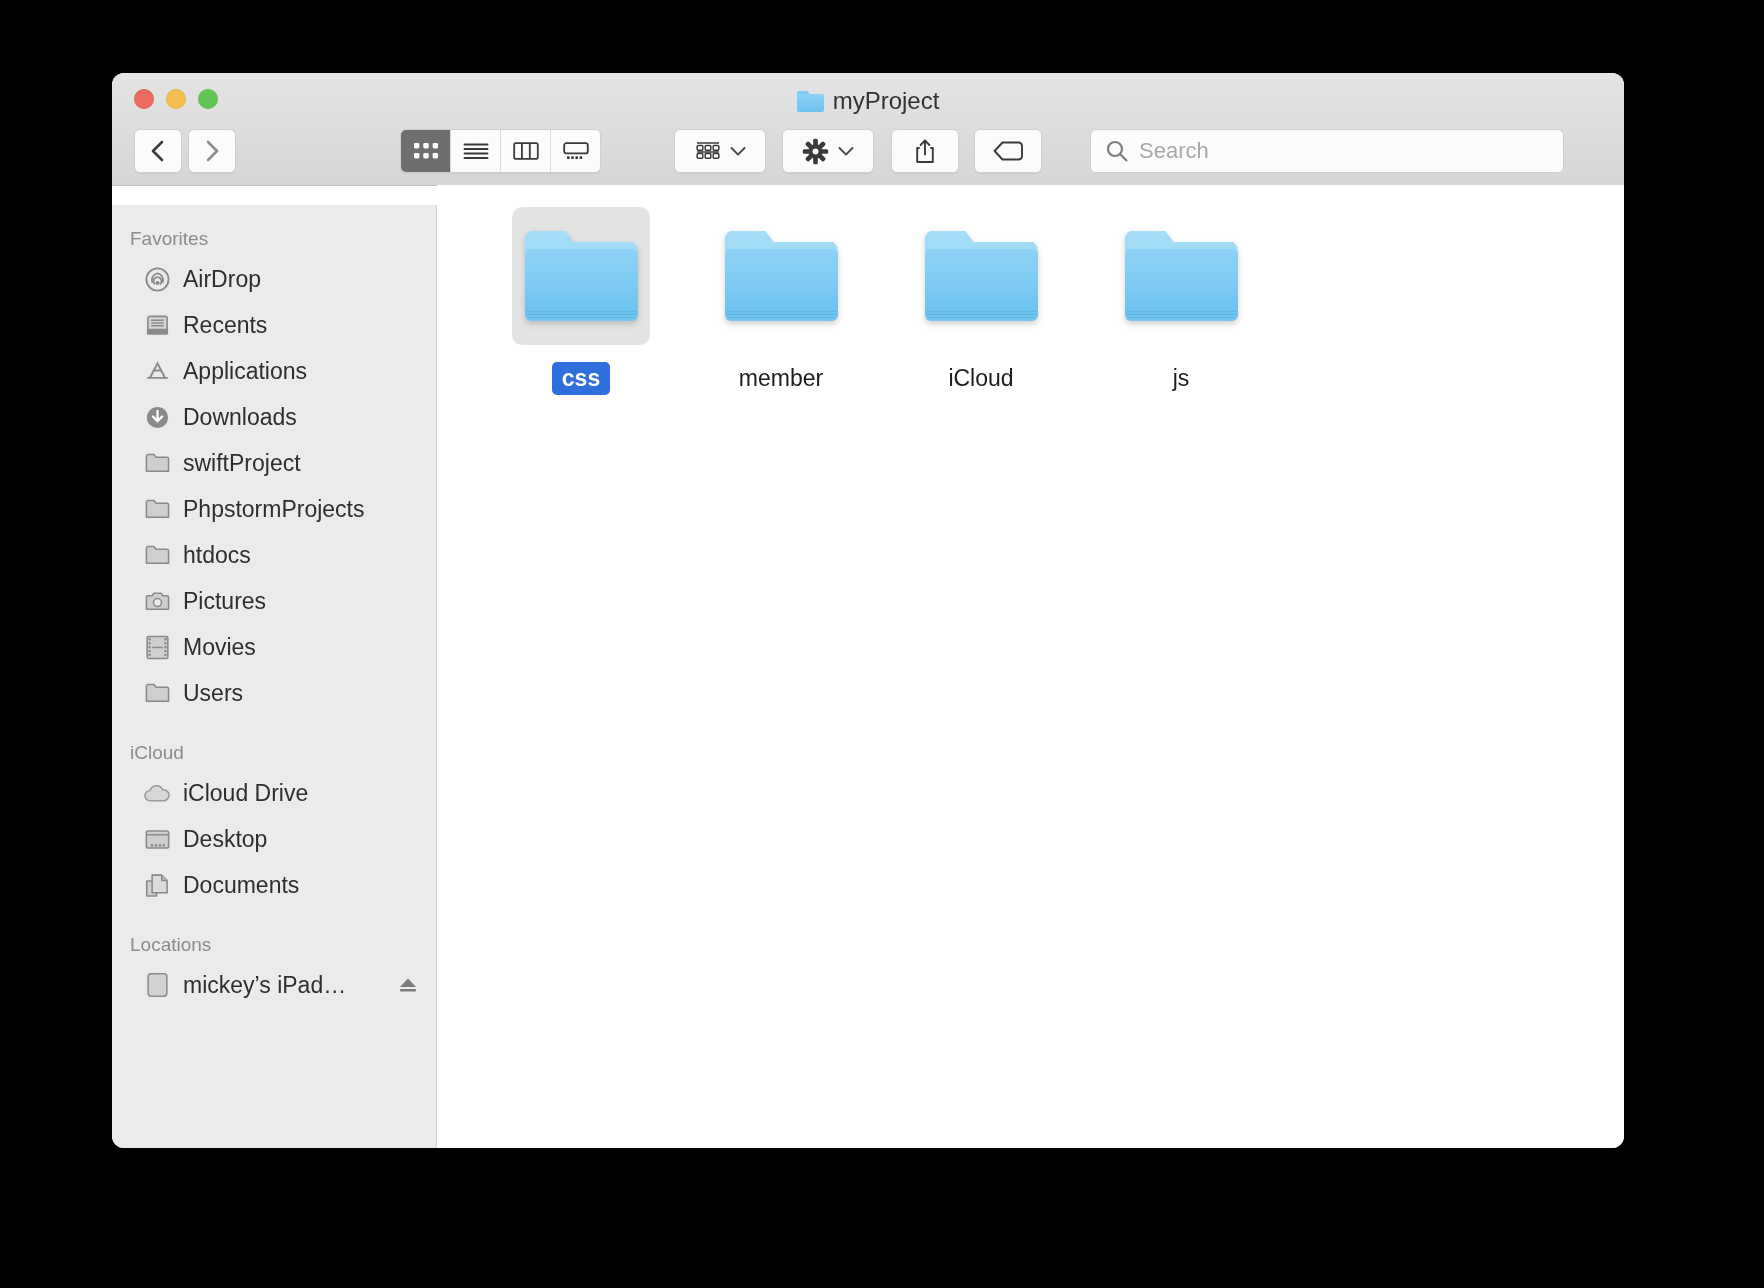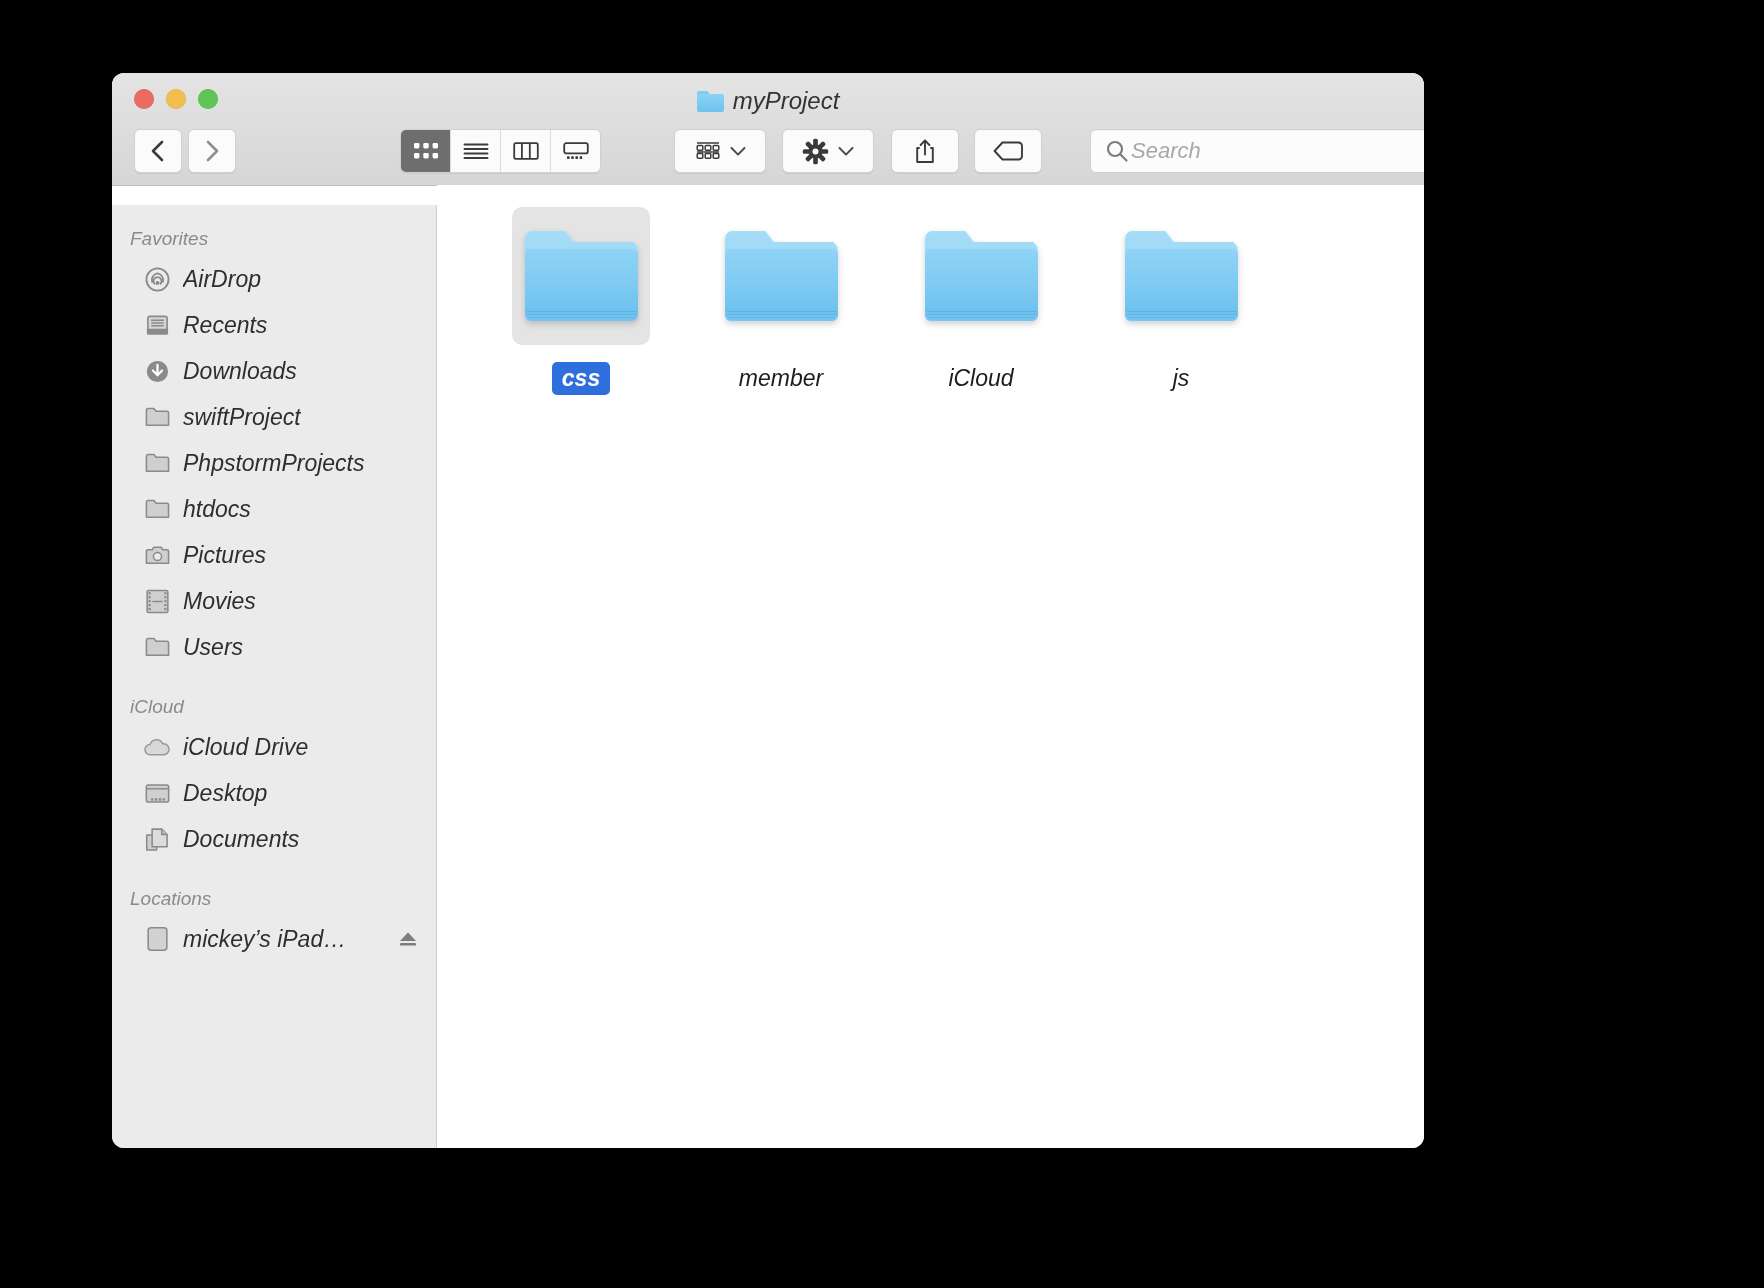--- a/index.html
+++ b/index.html
@@ -17,27 +17,26 @@
     width: 1764px;
     height: 1288px;
     background: #000000;
   }
 
   
   .finder-window {
     position: absolute;
     left: 112px;
     top: 73px;
-    width: 1312px;
+    width: 1512px;
     height: 1075px;
     border-radius: 12px;
     overflow: hidden;
     background: #ffffff;
     box-shadow: 0 10px 40px rgba(0,0,0,0.45);
-    font-style: italic;
   }
 
   
   .titlebar {
     position: relative;
     height: 112px;
     background: linear-gradient(to bottom, #e4e4e4 0%, #d6d6d6 100%);
     border-bottom: 1px solid #bdbdbd;
   }
 
@@ -210,21 +209,21 @@
     left: 978px;
     top: 6px;
     width: 458px;
     height: 42px;
     background: #fcfcfc;
     border: 1px solid #d0d0d0;
     border-radius: 6px;
     display: flex;
     align-items: center;
     padding-left: 14px;
-    gap: 2px;
+    gap: 10px;
     box-shadow: inset 0 1px 1px rgba(0,0,0,0.04);
     cursor: text;
   }
   .search-placeholder {
     font-size: 22px;
     color: #a8a8a8;
   }
 
   
   .body-row {
@@ -545,20 +544,32 @@
                 <line x1="7" y1="7.5" x2="19" y2="7.5"></line>
                 <line x1="7" y1="10.4" x2="19" y2="10.4"></line>
                 <line x1="7" y1="13.3" x2="19" y2="13.3"></line>
               </g>
               <path d="M2 16.5 L24 16.5 L24 21 A1.6 1.6 0 0 1 22.4 22.6 L3.6 22.6 A1.6 1.6 0 0 1 2 21 Z" fill="#8a8a8a"></path>
             </svg>
           </span>
           <span class="sb-label">Recents</span>
         </div>
 
+        <div class="sb-item">
+          <span class="sb-icon">
+            <svg width="25" height="25" viewBox="0 0 26 26">
+              <g fill="none" stroke="#8a8a8a" stroke-width="2" stroke-linecap="round">
+                <path d="M5.5 19 L13 4.5 L20.5 19"></path>
+                <line x1="3" y1="19.6" x2="23" y2="19.6"></line>
+                <line x1="9.4" y1="12" x2="16.6" y2="12"></line>
+              </g>
+            </svg>
+          </span>
+          <span class="sb-label">Applications</span>
+        </div>
 
         <div class="sb-item">
           <span class="sb-icon">
             <svg width="25" height="25" viewBox="0 0 26 26">
               <circle cx="13" cy="13" r="11" fill="#8a8a8a"></circle>
               <path d="M13 6 L13 16.5 M8.2 12 L13 17 L17.8 12" fill="none" stroke="#ffffff" stroke-width="2.3" stroke-linecap="round" stroke-linejoin="round"></path>
               <line x1="7.5" y1="20" x2="18.5" y2="20" stroke="#ffffff" stroke-width="0"></line>
             </svg>
           </span>
           <span class="sb-label">Downloads</span>

